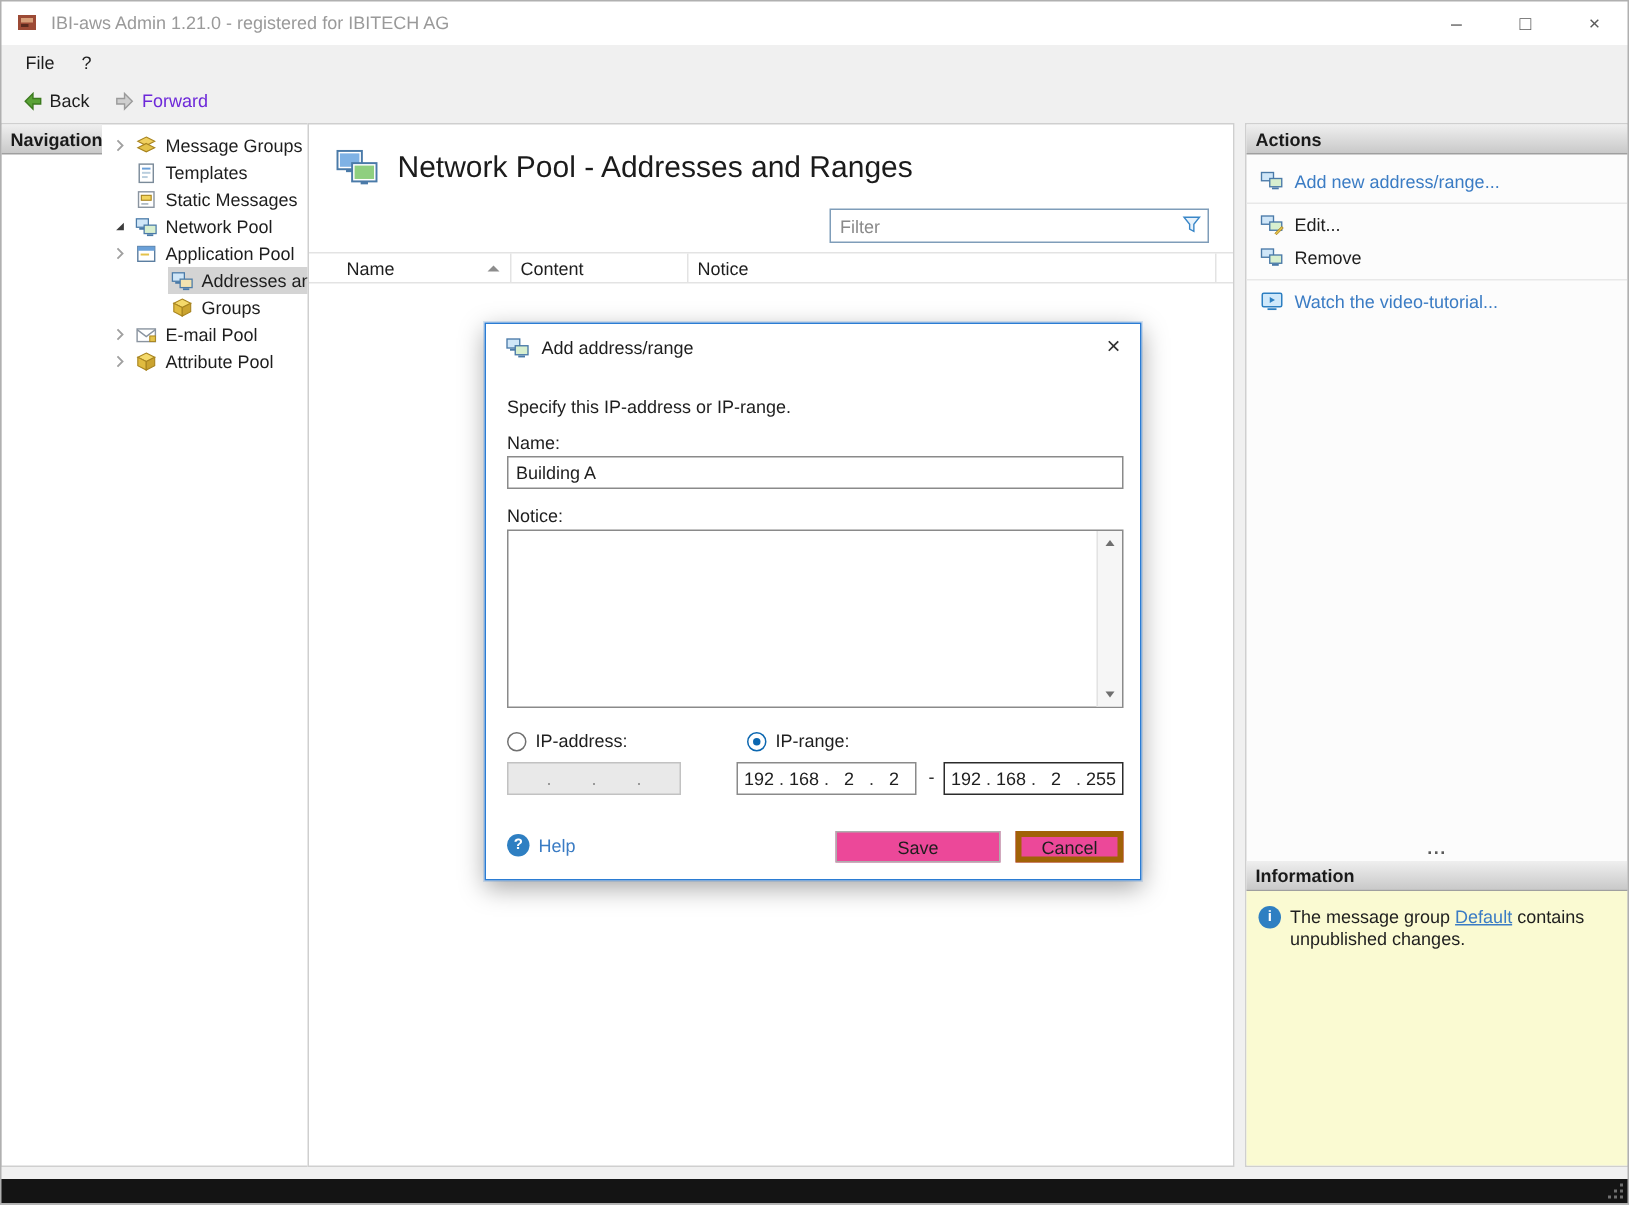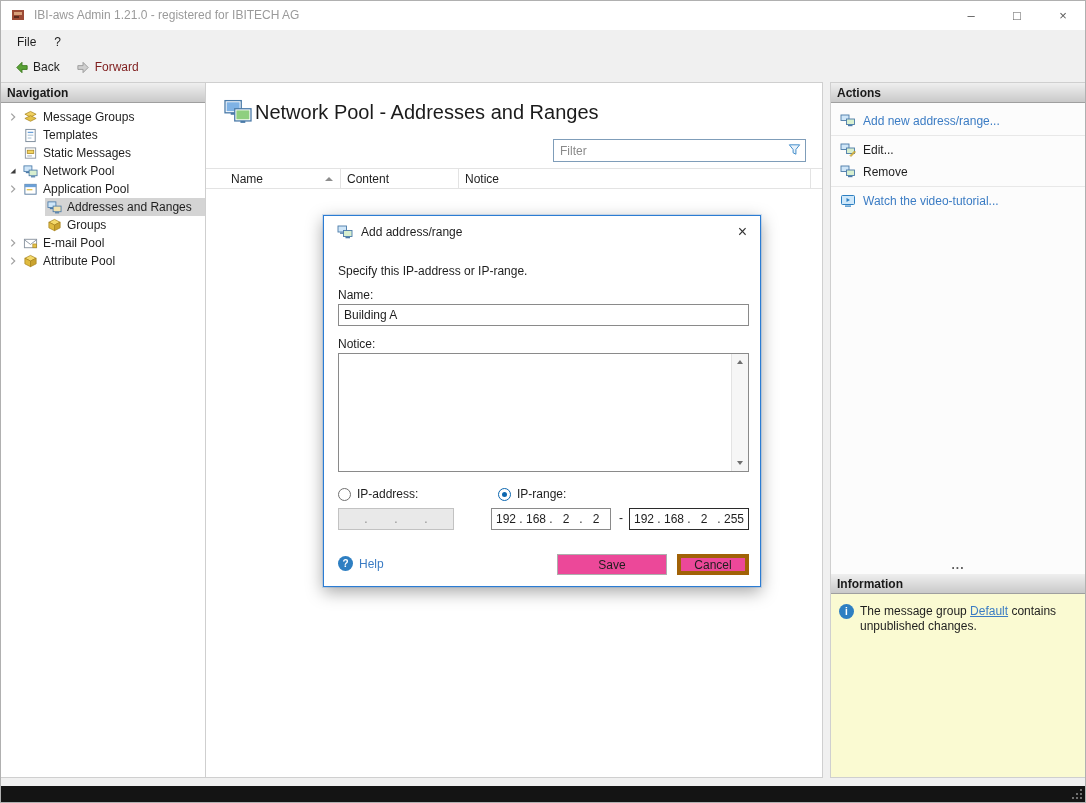--- a/index.html
+++ b/index.html
@@ -17,44 +17,44 @@
   .win-btn{width:46px;height:30px;display:flex;align-items:center;justify-content:center;color:#5a5a5a;font-size:13px;cursor:default}
 
   
   .menubar{position:absolute;left:0;top:30px;width:1086px;height:24px;display:flex;align-items:center;padding-left:8px;box-sizing:border-box}
   .menu-item{padding:3px 9px;color:#1e1e1e}
 
   
   .toolbar{position:absolute;left:0;top:54px;width:1086px;height:26px;display:flex;align-items:center;padding-left:6px;box-sizing:border-box}
   .tool-btn{display:flex;align-items:center;gap:4px;padding:3px 8px}
   .tool-btn svg{width:15px;height:15px}
-  .tool-btn.disabled .tb-label{color:#7f1d1d}
+  .tool-btn.disabled .tb-label{color:#6d28d9}
 
   
   .panel-header{
     height:20px;line-height:20px;padding-left:6px;font-weight:bold;color:#1a1a1a;
     background:linear-gradient(#efefef,#c9c9c9);border-bottom:1px solid #9f9f9f;box-sizing:border-box
   }
 
   
-  .nav-panel{position:absolute;left:0;top:82px;width:232px;height:696px;background:#fff;border:1px solid #cfcfcf;box-sizing:border-box;display:flex;flex-direction:column}
+  .nav-panel{position:absolute;left:0;top:82px;width:232px;height:696px;background:#fff;border:1px solid #cfcfcf;box-sizing:border-box;display:flex;flex-direction:row}
   .nav-body{flex:1;padding-top:5px;overflow:hidden}
   .tree-row{display:flex;align-items:center;height:18px;padding-left:4px}
   .expander{width:16px;height:16px;display:flex;align-items:center;justify-content:center;flex:0 0 auto}
   .indent{width:40px;flex:0 0 auto}
   .tree-content{display:flex;align-items:center;gap:5px;flex:1;height:18px;padding-left:2px}
   .tree-content.selected{background:#d4d4d4}
   .tree-icon{width:15px;height:15px;flex:0 0 auto}
   .tree-label{white-space:nowrap}
 
   
   .main-panel{position:absolute;left:205px;top:82px;width:618px;height:696px;background:#fff;border:1px solid #cfcfcf;box-sizing:border-box}
   .main-title-row{position:absolute;left:0;top:12px;height:34px;display:flex;align-items:center;padding-left:17px}
   .main-title-icon{width:30px;height:26px}
-  .main-title{margin-left:2px;font-size:20px;color:#1b1b1b}
+  .main-title{margin-left:12px;font-size:20px;color:#1b1b1b}
   .filter-wrap{position:absolute;top:56px;right:16px;width:253px;height:23px}
   .filter-input{width:100%;height:100%;box-sizing:border-box;border:1px solid #7f9db9;padding:0 24px 0 6px;font-family:"Liberation Sans",sans-serif;font-size:12px;color:#1e1e1e;background:#fff}
   .filter-input::placeholder{color:#8a8a8a}
   .funnel{position:absolute;right:4px;top:3px;width:15px;height:15px}
   .table-header{position:absolute;left:0;top:85px;width:100%;height:21px;border-top:1px solid #e3e3e3;border-bottom:1px solid #e3e3e3;display:flex;box-sizing:border-box;align-items:center}
   .th{height:100%;display:flex;align-items:center;box-sizing:border-box;border-right:1px solid #e3e3e3;position:relative}
   .th1{width:135px;padding-left:25px}
   .th2{width:118px;padding-left:6px}
   .th3{width:352px;padding-left:6px}
   .th4{flex:1;border-right:none}

